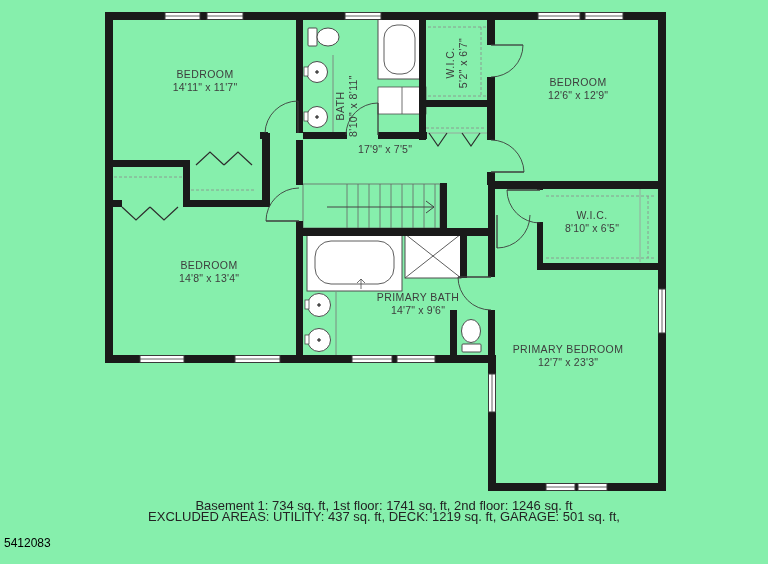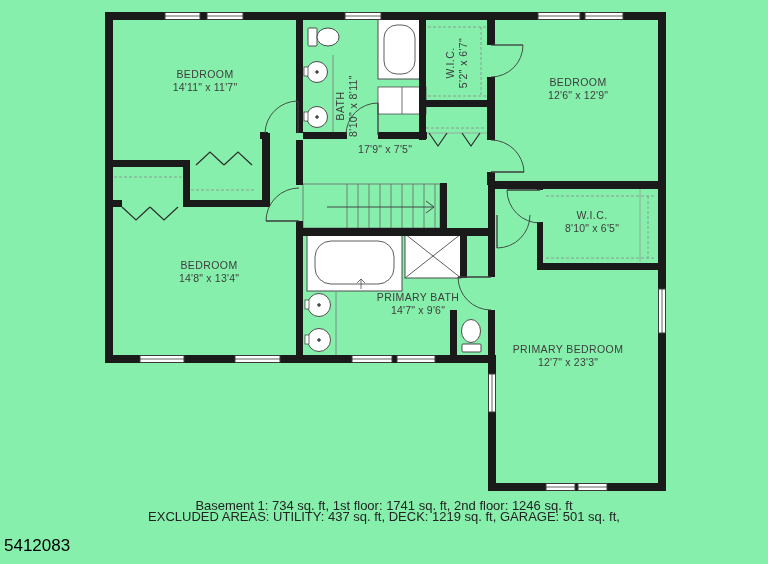--- a/index.html
+++ b/index.html
@@ -8,21 +8,21 @@
   svg{position:absolute;left:0;top:0;}
   .room-label{position:absolute;width:170px;text-align:center;color:#3d3d3d;
               font-size:10.5px;line-height:13px;letter-spacing:.4px;pointer-events:none;}
   .room-label .dims{letter-spacing:.2px;}
   .vlabel{position:absolute;width:110px;height:28px;text-align:center;color:#3d3d3d;
           font-size:10.5px;line-height:13px;letter-spacing:.4px;
           transform:rotate(-90deg);pointer-events:none;}
   .footer{position:absolute;left:0;top:500px;width:768px;text-align:center;color:#232323;}
   .footer .total{font-size:11px;font-weight:bold;line-height:12px;}
   .footer .line{font-size:13px;line-height:11.4px;}
-  .mls{position:absolute;left:4px;top:536px;font-size:17px;color:#000;}
+  .mls{position:absolute;left:4px;top:536px;font-size:12px;color:#000;}
 </style>
 </head>
 <body>
 
 <div class="canvas">
 
 <svg width="768" height="564" viewBox="0 0 768 564">
 
   <g fill="#ffffff" stroke="#4c4c4c" stroke-width="1">
 

